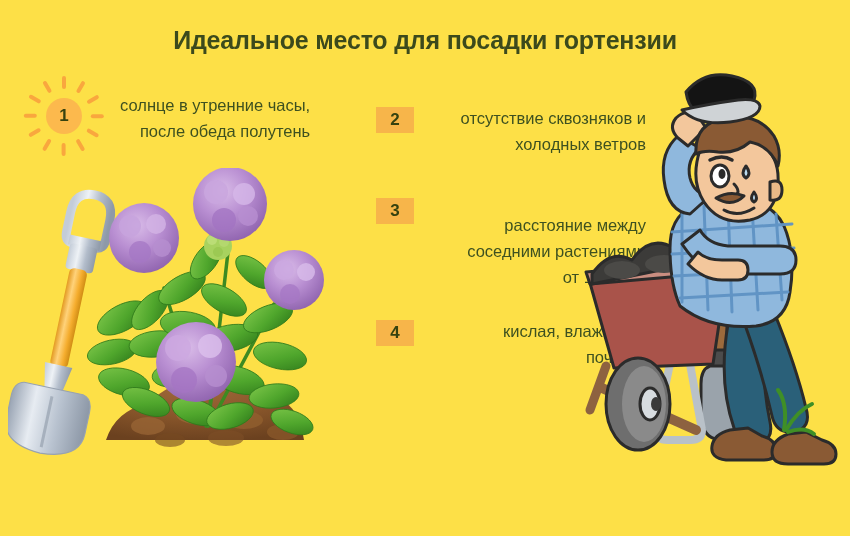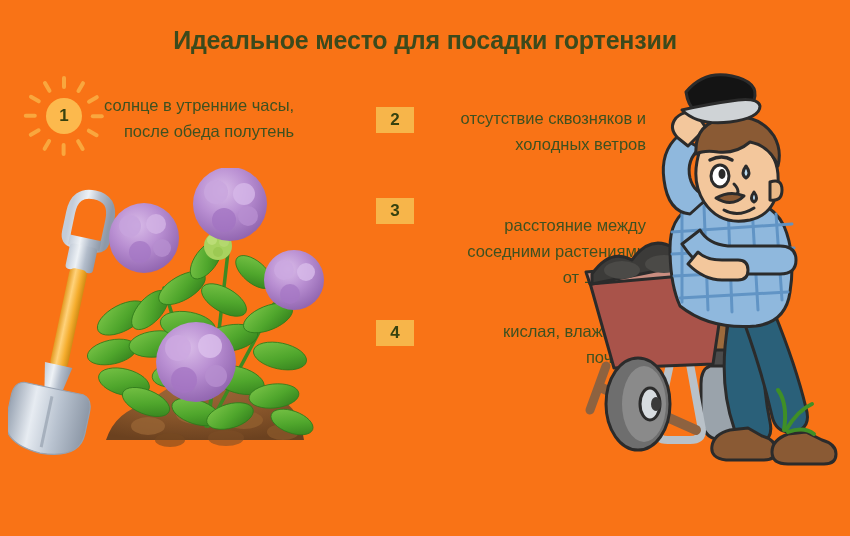--- a/index.html
+++ b/index.html
@@ -4,21 +4,21 @@
 <style>
   html, body {
     margin: 0;
     padding: 0;
     background: #ffffff;
   }
   #infographic {
     position: relative;
     width: 850px;
     height: 536px;
-    background: #f97316;
+    background: #fde047;
     overflow: hidden;
     font-family: "Liberation Sans", sans-serif;
     -webkit-font-smoothing: antialiased;
   }
 
   
   .title {
     position: absolute;
     top: 26px;
     left: 0;
@@ -53,21 +53,21 @@
     display: flex;
     align-items: center;
     justify-content: center;
     flex: 0 0 auto;
     margin-right: 16px;
     margin-top: 2px;
   }
 
   
   #tip1 { left: 24px; top: 92px; }
-  #tip1 .tip-text { }
+  #tip1 .tip-text { margin-left: 16px; }
 
   .sun {
     position: relative;
     width: 80px;
     height: 80px;
     flex: 0 0 auto;
     margin-top: -16px;
   }
   .sun-core {
     position: absolute;

